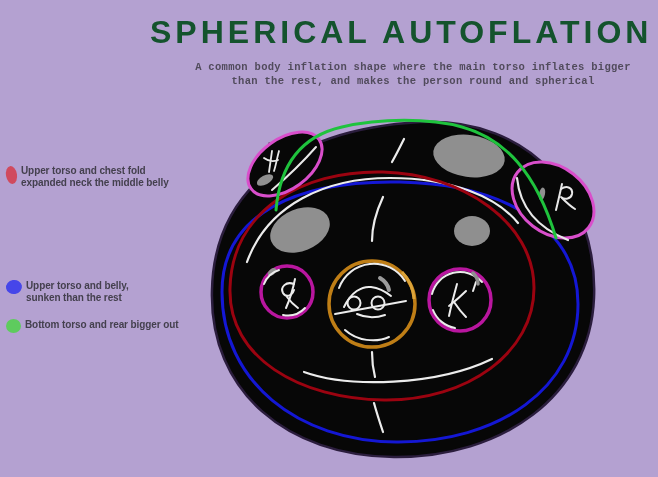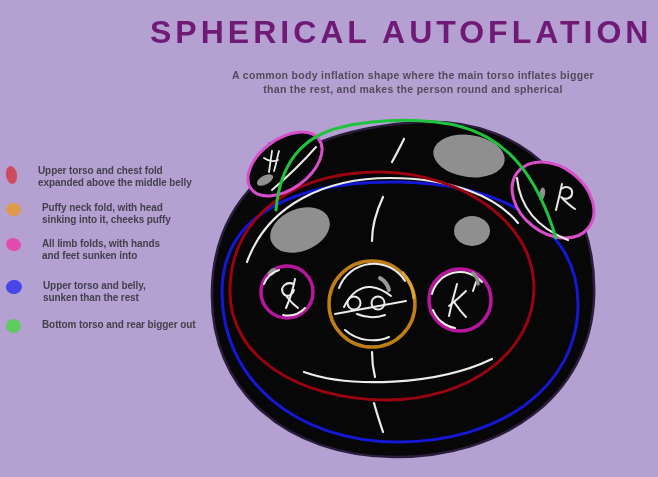--- a/index.html
+++ b/index.html
@@ -11,29 +11,29 @@
     background:#b4a1d1;
   }
   
   .title{
     position:absolute;left:150px;top:14px;width:498px;
     text-align:center;
     font-size:32px;font-weight:bold;letter-spacing:4px;
     white-space:nowrap;
   }
   .subtitle{
-    position:absolute;left:170px;top:68px;width:486px;
+    position:absolute;left:170px;top:60px;width:486px;
     text-align:center;
     font-size:10.5px;font-weight:bold;letter-spacing:.3px;
-    color:#514b5c;line-height:14px;
+    color:#514b5c;line-height:14px;font-family:Liberation Mono, monospace;
   }
   
   .legend-item{
     position:absolute;left:6px;
-    display:flex;align-items:flex-start;gap:21px;
+    display:flex;align-items:flex-start;gap:4px;
     color:#44404e;font-size:10px;font-weight:bold;
     line-height:12px;letter-spacing:-.1px;white-space:nowrap;
   }
   .dot{flex:none;border-radius:50%;}
   .d1{width:11px;height:18px;margin-top:1px;transform:rotate(-10deg);}
   .d2{width:15px;height:13px;margin-top:1px;transform:rotate(8deg);}
   .d3{width:15px;height:13px;transform:rotate(14deg);}
   .d4{width:16px;height:14px;transform:rotate(-10deg);}
   .d5{width:15px;height:14px;}
   
@@ -133,49 +133,35 @@
         <path d="M 433 310 A 29 29 0 0 0 455 328"></path>
         <path d="M 457 284 C 454 295 451 306 449 316"></path>
         <path d="M 466 291 C 460 297 454 302 449 306"></path>
         <path d="M 454 302 C 458 308 462 313 466 317"></path>
         <path d="M 476 282 C 475 285 474 288 473 291"></path>
       </g>
       <path d="M 473 273 C 476 276 478 280 478 284" fill="none" stroke="#909090" stroke-width="3.5" stroke-linecap="round"></path>
     </g>
   </svg>
 
-  <div class="title" style="color: #701a75;">SPHERICAL AUTOFLATION</div>
+  <div class="title" style="color: #14532d;">SPHERICAL AUTOFLATION</div>
   <div class="subtitle">
     <div>A common body inflation shape where the main torso inflates bigger</div>
     <div>than the rest, and makes the person round and spherical</div>
   </div>
 
   <div class="legend-item" style="top:165px">
     <span class="dot d1" style="background: rgb(208, 74, 94);"></span>
     <span>
       <div>Upper torso and chest fold</div>
-      <div>expanded above the middle belly</div>
+      <div>expanded neck the middle belly</div>
     </span>
   </div>
 
-  <div class="legend-item" style="top:202px">
-    <span class="dot d2" style="background: rgb(221, 155, 74);"></span>
-    <span>
-      <div>Puffy neck fold, with head</div>
-      <div>sinking into it, cheeks puffy</div>
-    </span>
-  </div>
 
-  <div class="legend-item" style="top:238px">
-    <span class="dot d3" style="background: rgb(226, 75, 176);"></span>
-    <span>
-      <div>All limb folds, with hands</div>
-      <div>and feet sunken into</div>
-    </span>
-  </div>
 
   <div class="legend-item" style="top:280px">
     <span class="dot d4" style="background: rgb(70, 70, 233);"></span>
     <span>
       <div>Upper torso and belly,</div>
       <div>sunken than the rest</div>
     </span>
   </div>
 
   <div class="legend-item" style="top:319px">

